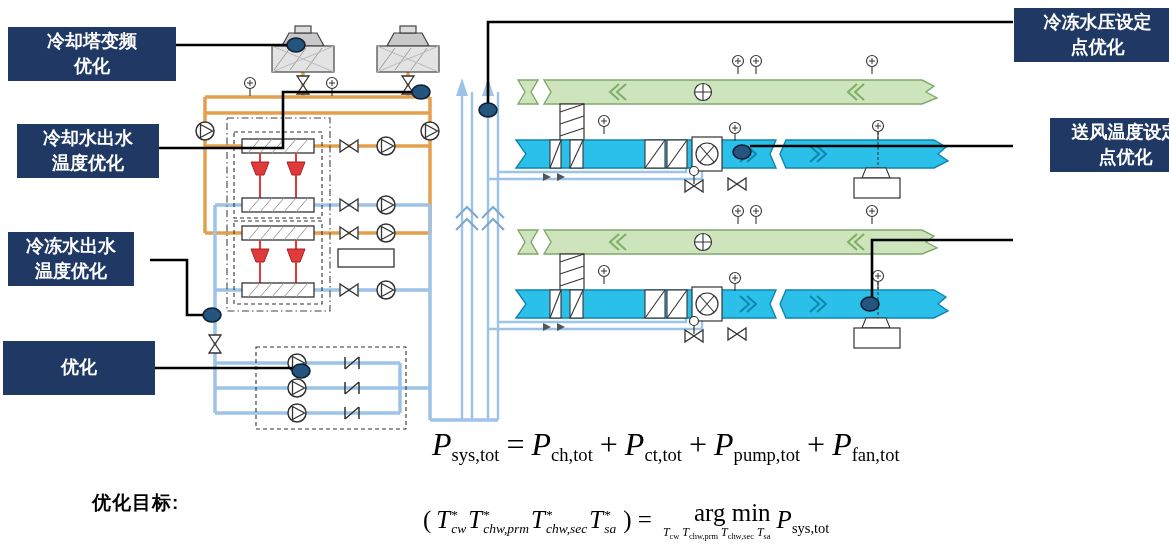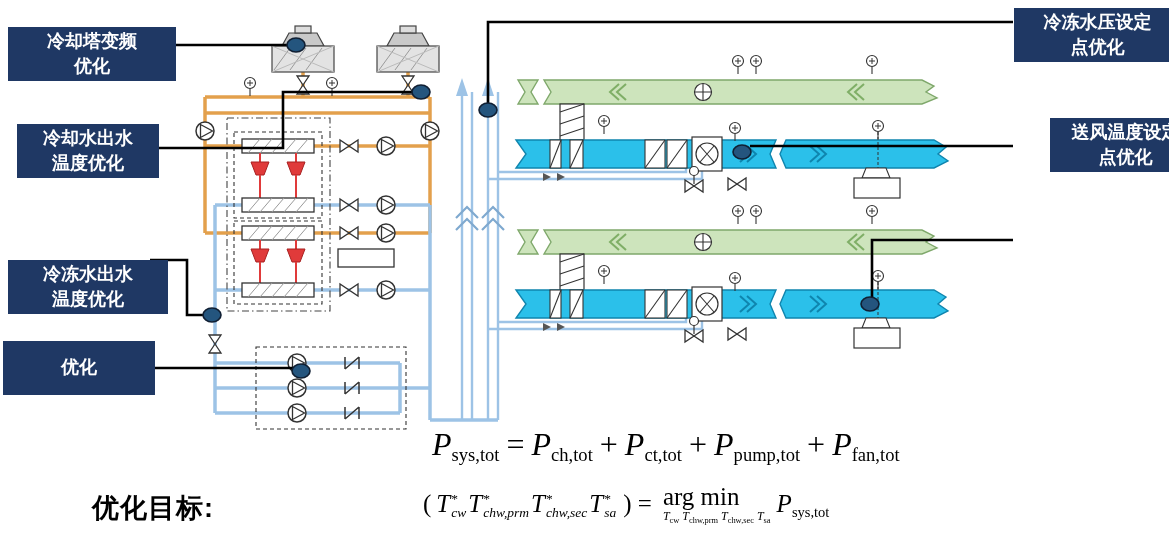--- a/index.html
+++ b/index.html
@@ -10,37 +10,37 @@
 
   .callout {
     position:absolute; height:54px;
     background:var(--callout-bg,#1F3864); color:var(--callout-text,#fff);
     display:flex; flex-direction:column; justify-content:center; align-items:center;
     text-align:center; font-weight:bold; font-size:18px; line-height:1.4;
   }
 
   .objective {
     position:absolute; left:92px; top:490px;
-    font-size:27px; font-weight:bold; color:#000; letter-spacing:1px;
+    font-size:19px; font-weight:bold; color:#000; letter-spacing:1px;
   }
 
   .formula { position:absolute; font-family:"Liberation Serif", serif; color:#000;
              display:flex; align-items:center; white-space:nowrap; }
   .f1 { left:432px; top:426px; font-size:32px; }
   .f2 { left:418px; top:484px; font-size:25px; }
   .it { font-style:italic; }
   .term { display:inline-flex; align-items:baseline; }
   .formula sub { font-size:58%; position:relative; top:0.35em; }
   .op { font-style:normal; margin:0 7px; }
   .f2 .op { margin:0 5px; }
   .tterm { display:inline-flex; align-items:center; margin-right:2px; }
   .tstack { display:inline-flex; flex-direction:column; line-height:1; font-size:54%;
             margin-left:1px; transform:translateY(0.18em); gap:1px; }
   .tsub { font-style:italic; }
-  .argmin { display:inline-flex; flex-direction:column; align-items:flex-start; line-height:1.05; margin:0 6px; }
+  .argmin { display:inline-flex; flex-direction:column; align-items:flex-end; line-height:1.05; margin:16px 6px; }
   .amtop { font-style:normal; }
   .amunder { display:flex; gap:3px; font-size:12px; }
   .ut { display:inline-flex; align-items:baseline; }
   .ut sub { font-size:70%; top:0.3em; }
 
   
   .cond  { stroke:var(--condenser-loop,#E3A04C); stroke-width:3.5; fill:none; }
   .chw   { stroke:var(--chilled-loop,#9DC3E6); stroke-width:3.5; fill:none; }
   .chwthin { stroke:var(--chilled-loop,#9DC3E6); stroke-width:2.4; fill:none; }
   .bluefill { fill:var(--chilled-loop,#9DC3E6); stroke:none; }
@@ -274,21 +274,21 @@
 </svg>
 
 <div class="callout" style="left:8px; top:27px; width:168px;">
   <span>冷却塔变频</span>
   <span>优化</span>
 </div>
 <div class="callout" style="left:8px; top:124px; width:142px;margin-left:9px;">
   <span>冷却水出水</span>
   <span>温度优化</span>
 </div>
-<div class="callout" style="left:8px; top:232px; width:160px;margin-top:28px;">
+<div class="callout" style="left:8px; top:232px; width:126px;">
   <span>冷冻水出水</span>
   <span>温度优化</span>
 </div>
 <div class="callout" style="left:3px; top:341px; width:152px;">
   <span>优化</span>
 </div>
 <div class="callout" style="left:1014px; top:8px; width:167px;">
   <span>冷冻水压设定</span>
   <span>点优化</span>
 </div>

